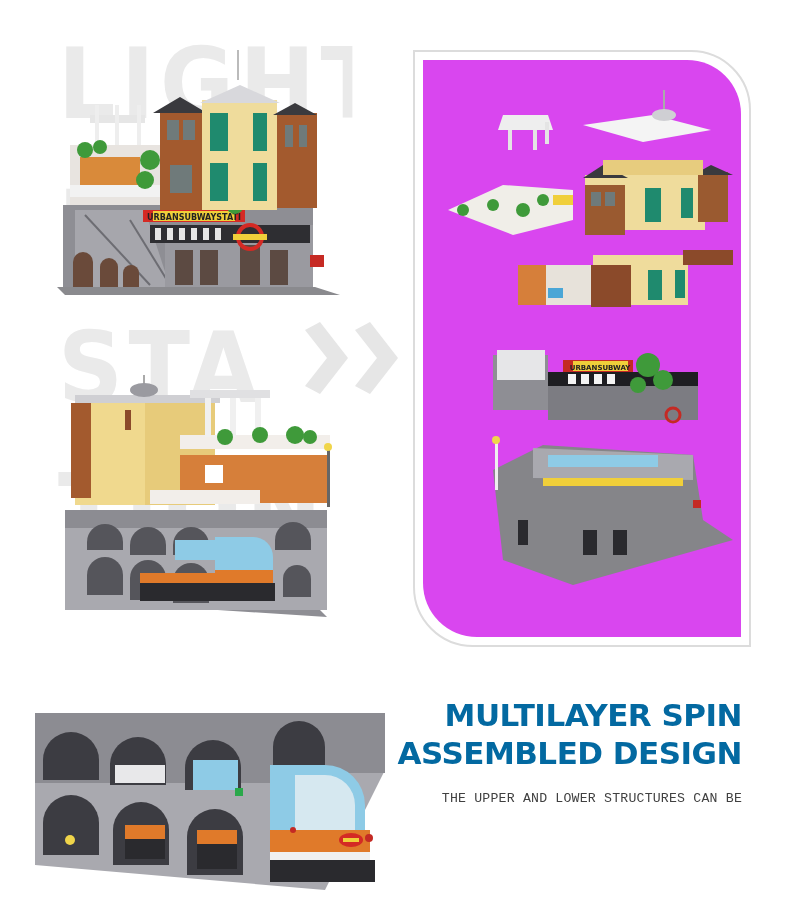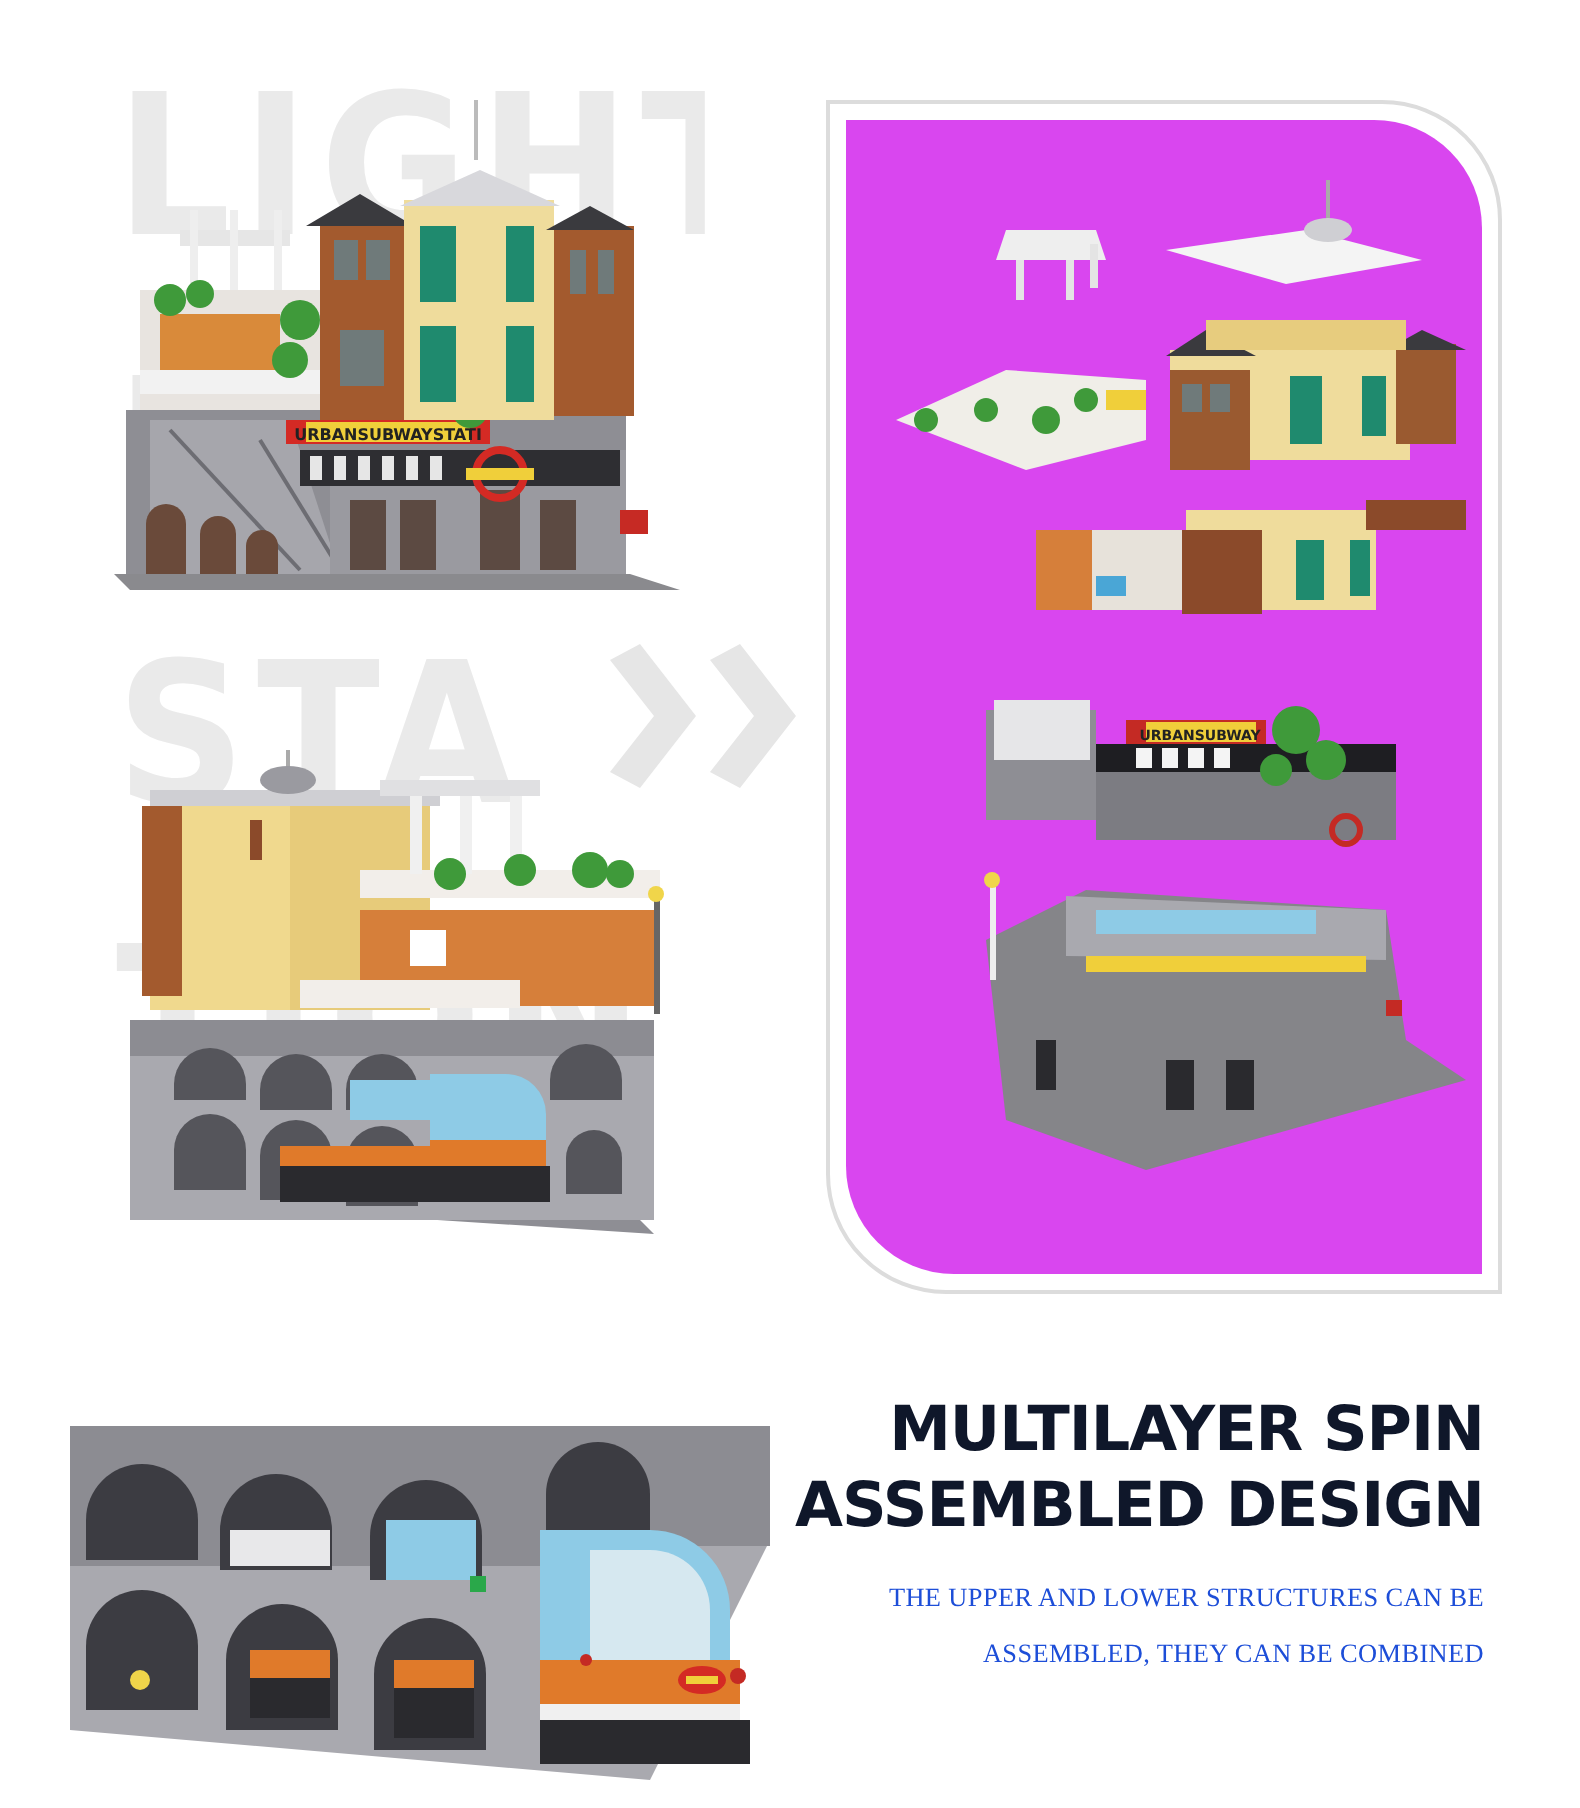--- a/index.html
+++ b/index.html
@@ -25,26 +25,26 @@
       border: 2px solid #dcdcdc; background: #fff;
       border-radius: 0 60px 0 60px; z-index: 1;
     }
     .panel-inner {
       position: absolute; left: 8px; top: 8px; right: 8px; bottom: 8px;
       background: #d946ef; border-radius: 0 54px 0 54px; overflow: hidden;
     }
 
     .headline {
       position: absolute; right: 48px; top: 696px; text-align: right;
-      color: #0f172a; font-family: "DejaVu Sans", sans-serif; font-weight: bold;
+      color: #0369a1; font-family: "DejaVu Sans", sans-serif; font-weight: bold;
       font-size: 31px; line-height: 38px; letter-spacing: -0.5px; z-index: 3;
     }
     .desc {
       position: absolute; right: 48px; top: 785px; text-align: right; width: 340px;
-      color: #1d4ed8; font-family: Liberation Serif, serif; font-size: 13.2px;
+      color: #404040; font-family: Liberation Mono, monospace; font-size: 13.2px;
       line-height: 27.5px; letter-spacing: 0.2px; z-index: 3;
     }
     .desc div { white-space: nowrap; }
   </style>
 </head>
 <body>
 
 <div class="watermark">
   <div>LIGHT</div>
   <div>RAIL</div>
@@ -337,14 +337,13 @@
   </svg>
 </div>
 
 <div class="headline">
   <div>MULTILAYER SPIN</div>
   <div>ASSEMBLED DESIGN</div>
 </div>
 
 <div class="desc">
   <div>THE UPPER AND LOWER STRUCTURES CAN BE</div>
-  <div>ASSEMBLED, THEY CAN BE COMBINED</div>
 </div>
 
 </body></html>

